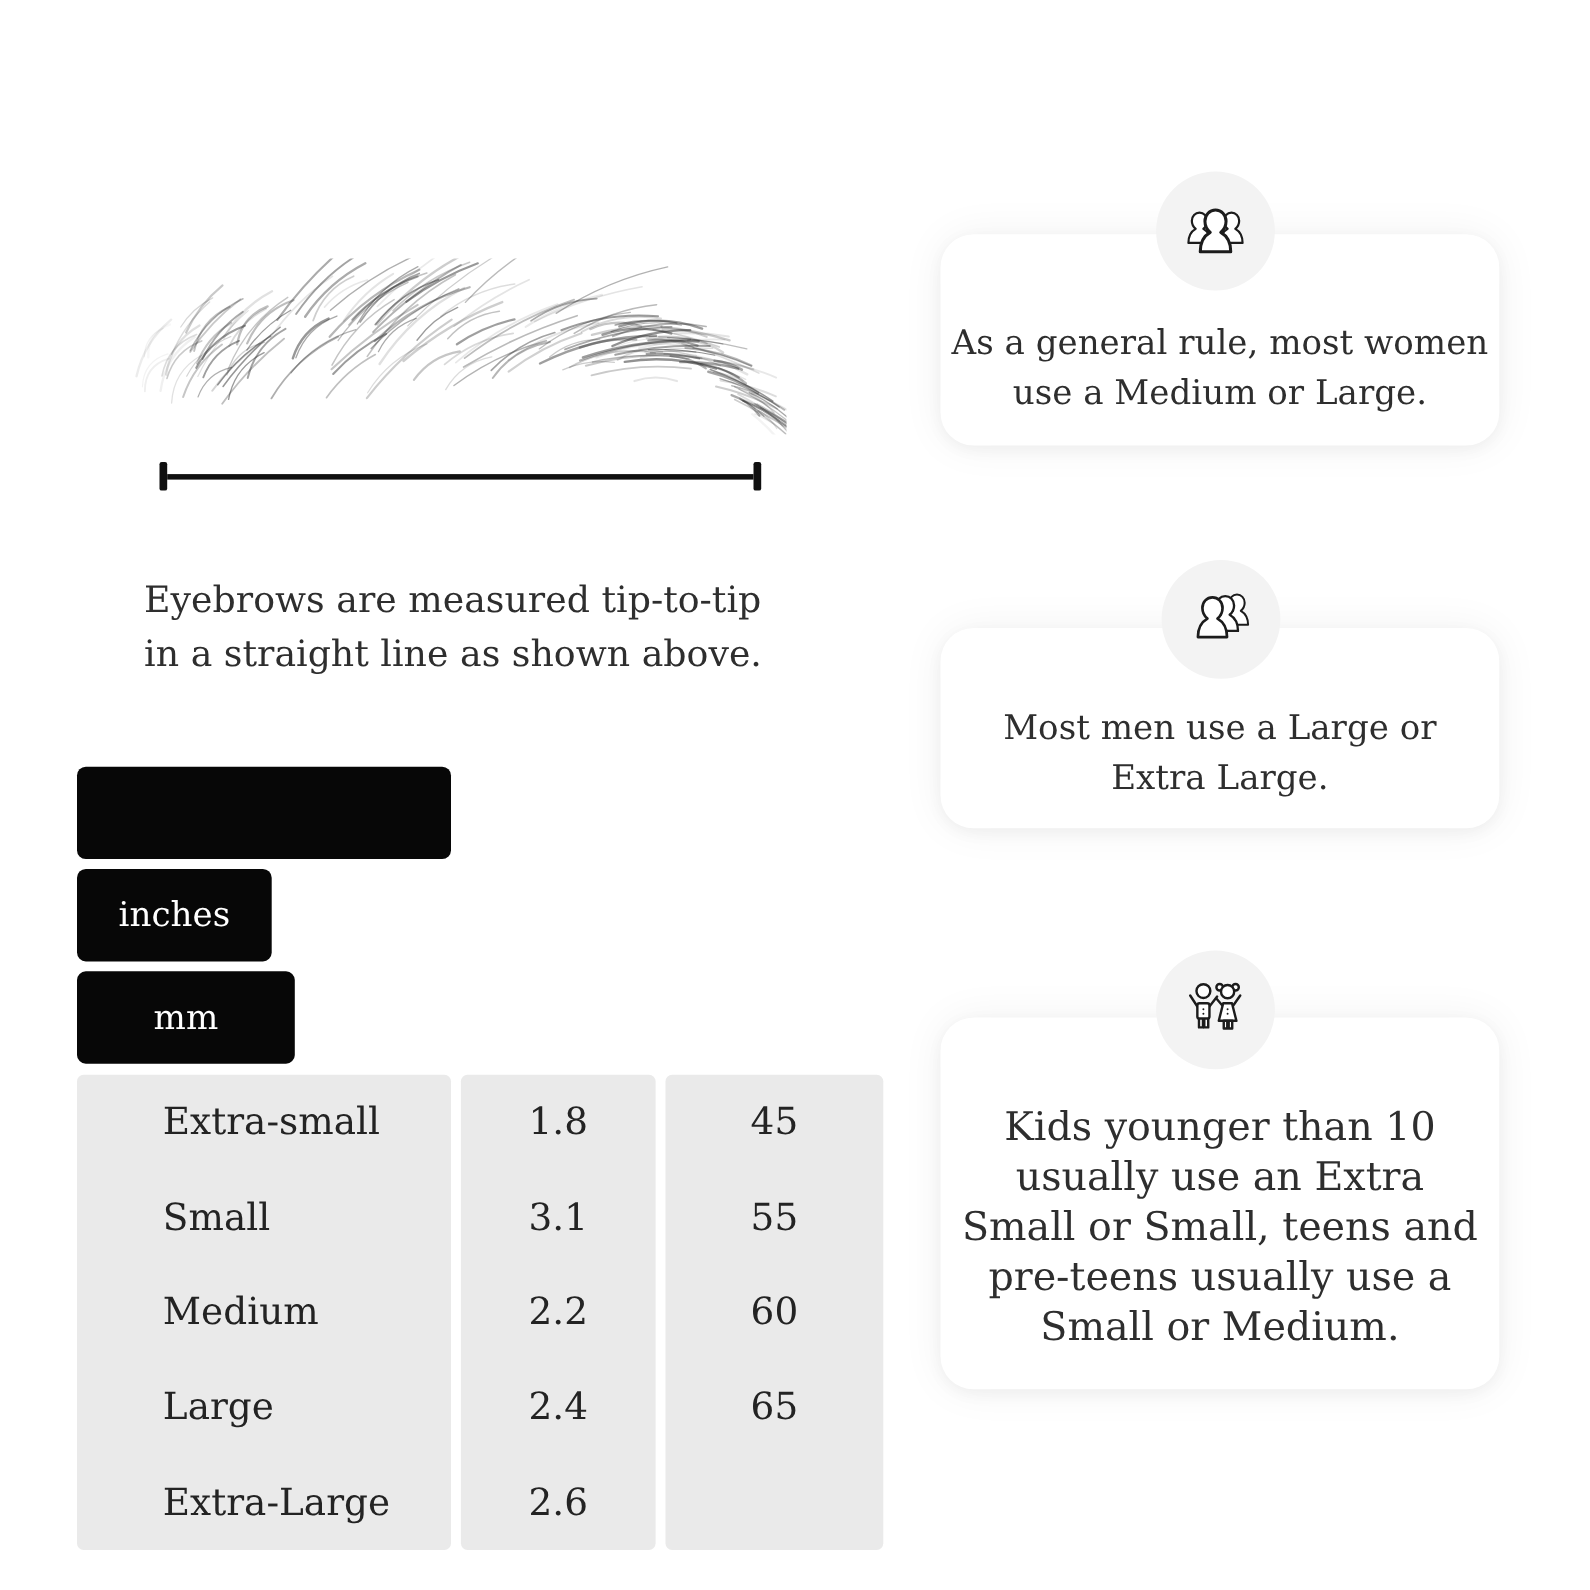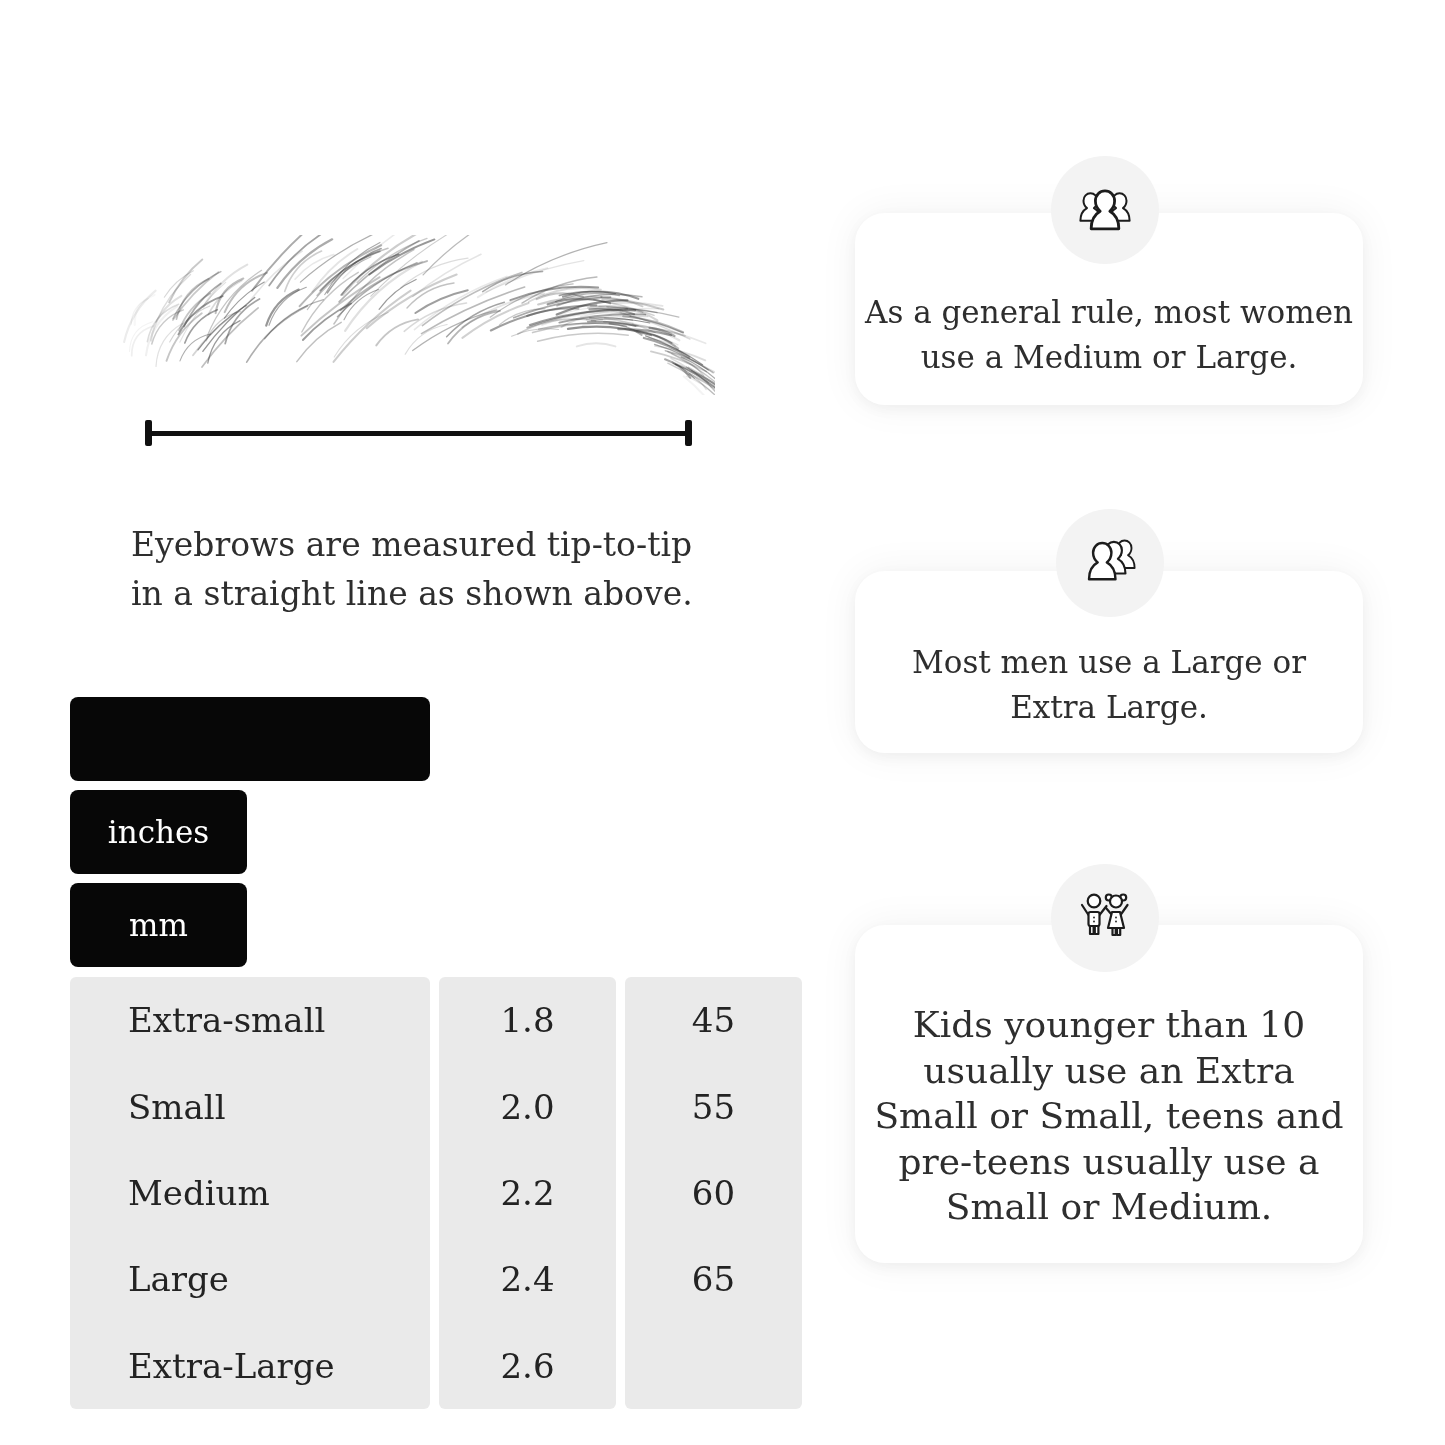--- a/index.html
+++ b/index.html
@@ -14,23 +14,23 @@
 
   
   #caption{left:131px;top:520px;width:640px;font-size:33px;line-height:49px;
            color:#2e2e2e;white-space:nowrap;}
 
   
   #table{left:70px;top:697px;width:701px;}
   .trow{display:flex;gap:9px;flex-direction:column;}
   .hcell{height:84px;background:#070707;border-radius:8px;color:#fff;font-size:31px;
          display:flex;align-items:center;justify-content:center;}
-  .c1{width:360px;flex:0 0 auto;}
+  .c1{width:320px;flex:0 0 auto;padding-left:20px;}
   .c2{width:177px;flex:0 0 auto;}
-  .c3{width:177px;flex:0 0 auto;}
+  .c3{width:198px;flex:0 0 auto;}
   #tbody{margin-top:10px;display:flex;gap:9px;}
   .bcol{background:#eaeaea;border-radius:6px;height:432px;display:flex;flex-direction:column;}
   .cell{height:86.4px;display:flex;align-items:center;font-size:34px;color:#232323;}
   .cell.lbl{justify-content:flex-start;padding-left:58px;}
   .cell.num{justify-content:center;}
 
   
   .card{left:855px;width:508px;background:#ffffff;border-radius:30px;
         box-shadow:0 0 40px rgba(0,0,0,0.055), 0 4px 14px rgba(0,0,0,0.045);}
   #card-women{top:213px;height:192px;}
@@ -257,21 +257,21 @@
     <div id="tbody">
       <div class="bcol c1">
         <div class="cell lbl">Extra-small</div>
         <div class="cell lbl">Small</div>
         <div class="cell lbl">Medium</div>
         <div class="cell lbl">Large</div>
         <div class="cell lbl">Extra-Large</div>
       </div>
       <div class="bcol c2">
         <div class="cell num">1.8</div>
-        <div class="cell num">2.0</div>
+        <div class="cell num">3.1</div>
         <div class="cell num">2.2</div>
         <div class="cell num">2.4</div>
         <div class="cell num">2.6</div>
       </div>
       <div class="bcol c3">
         <div class="cell num">45</div>
         <div class="cell num">55</div>
         <div class="cell num">60</div>
         <div class="cell num">65</div>
       </div>

